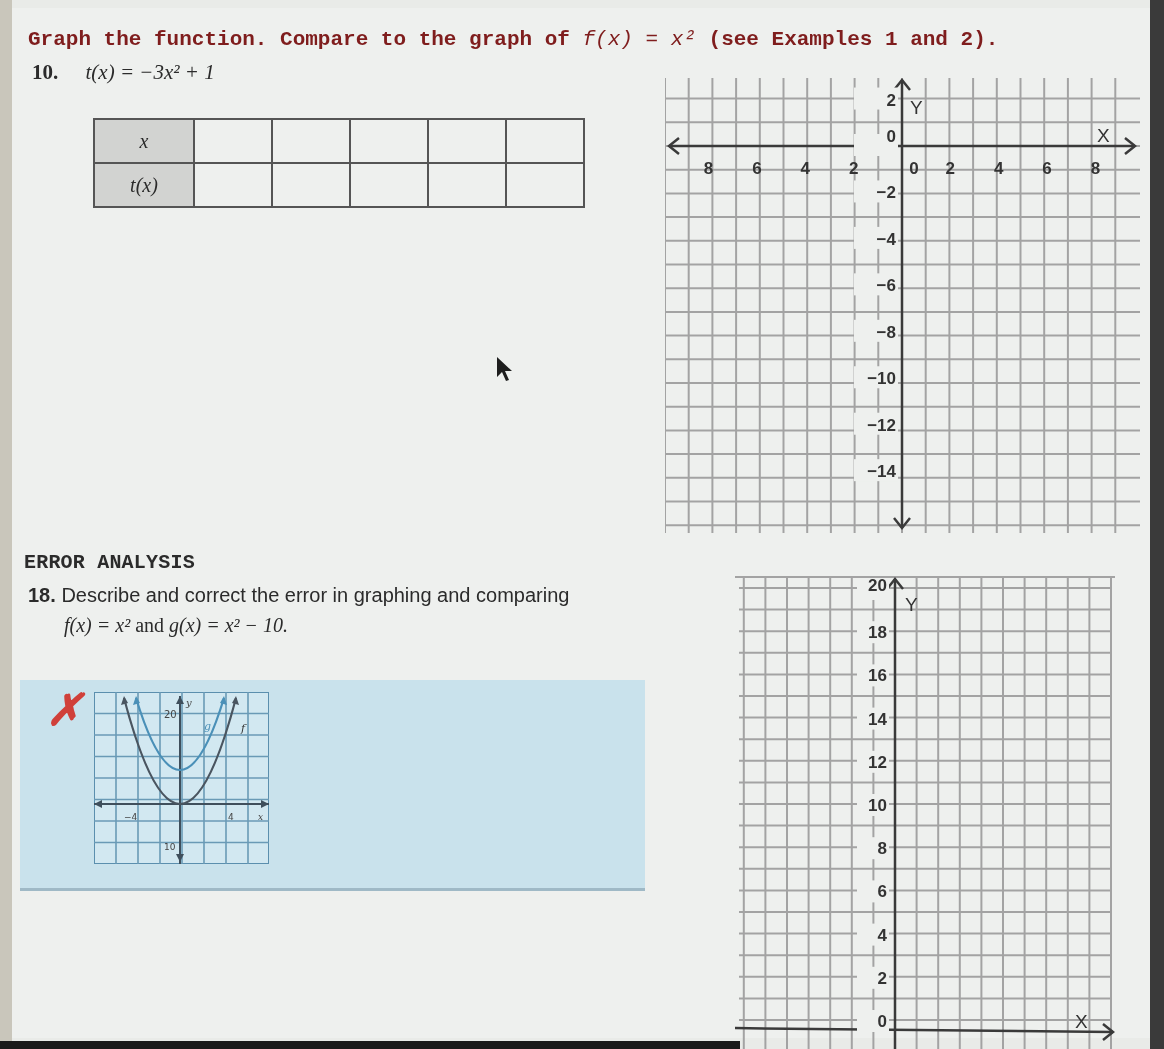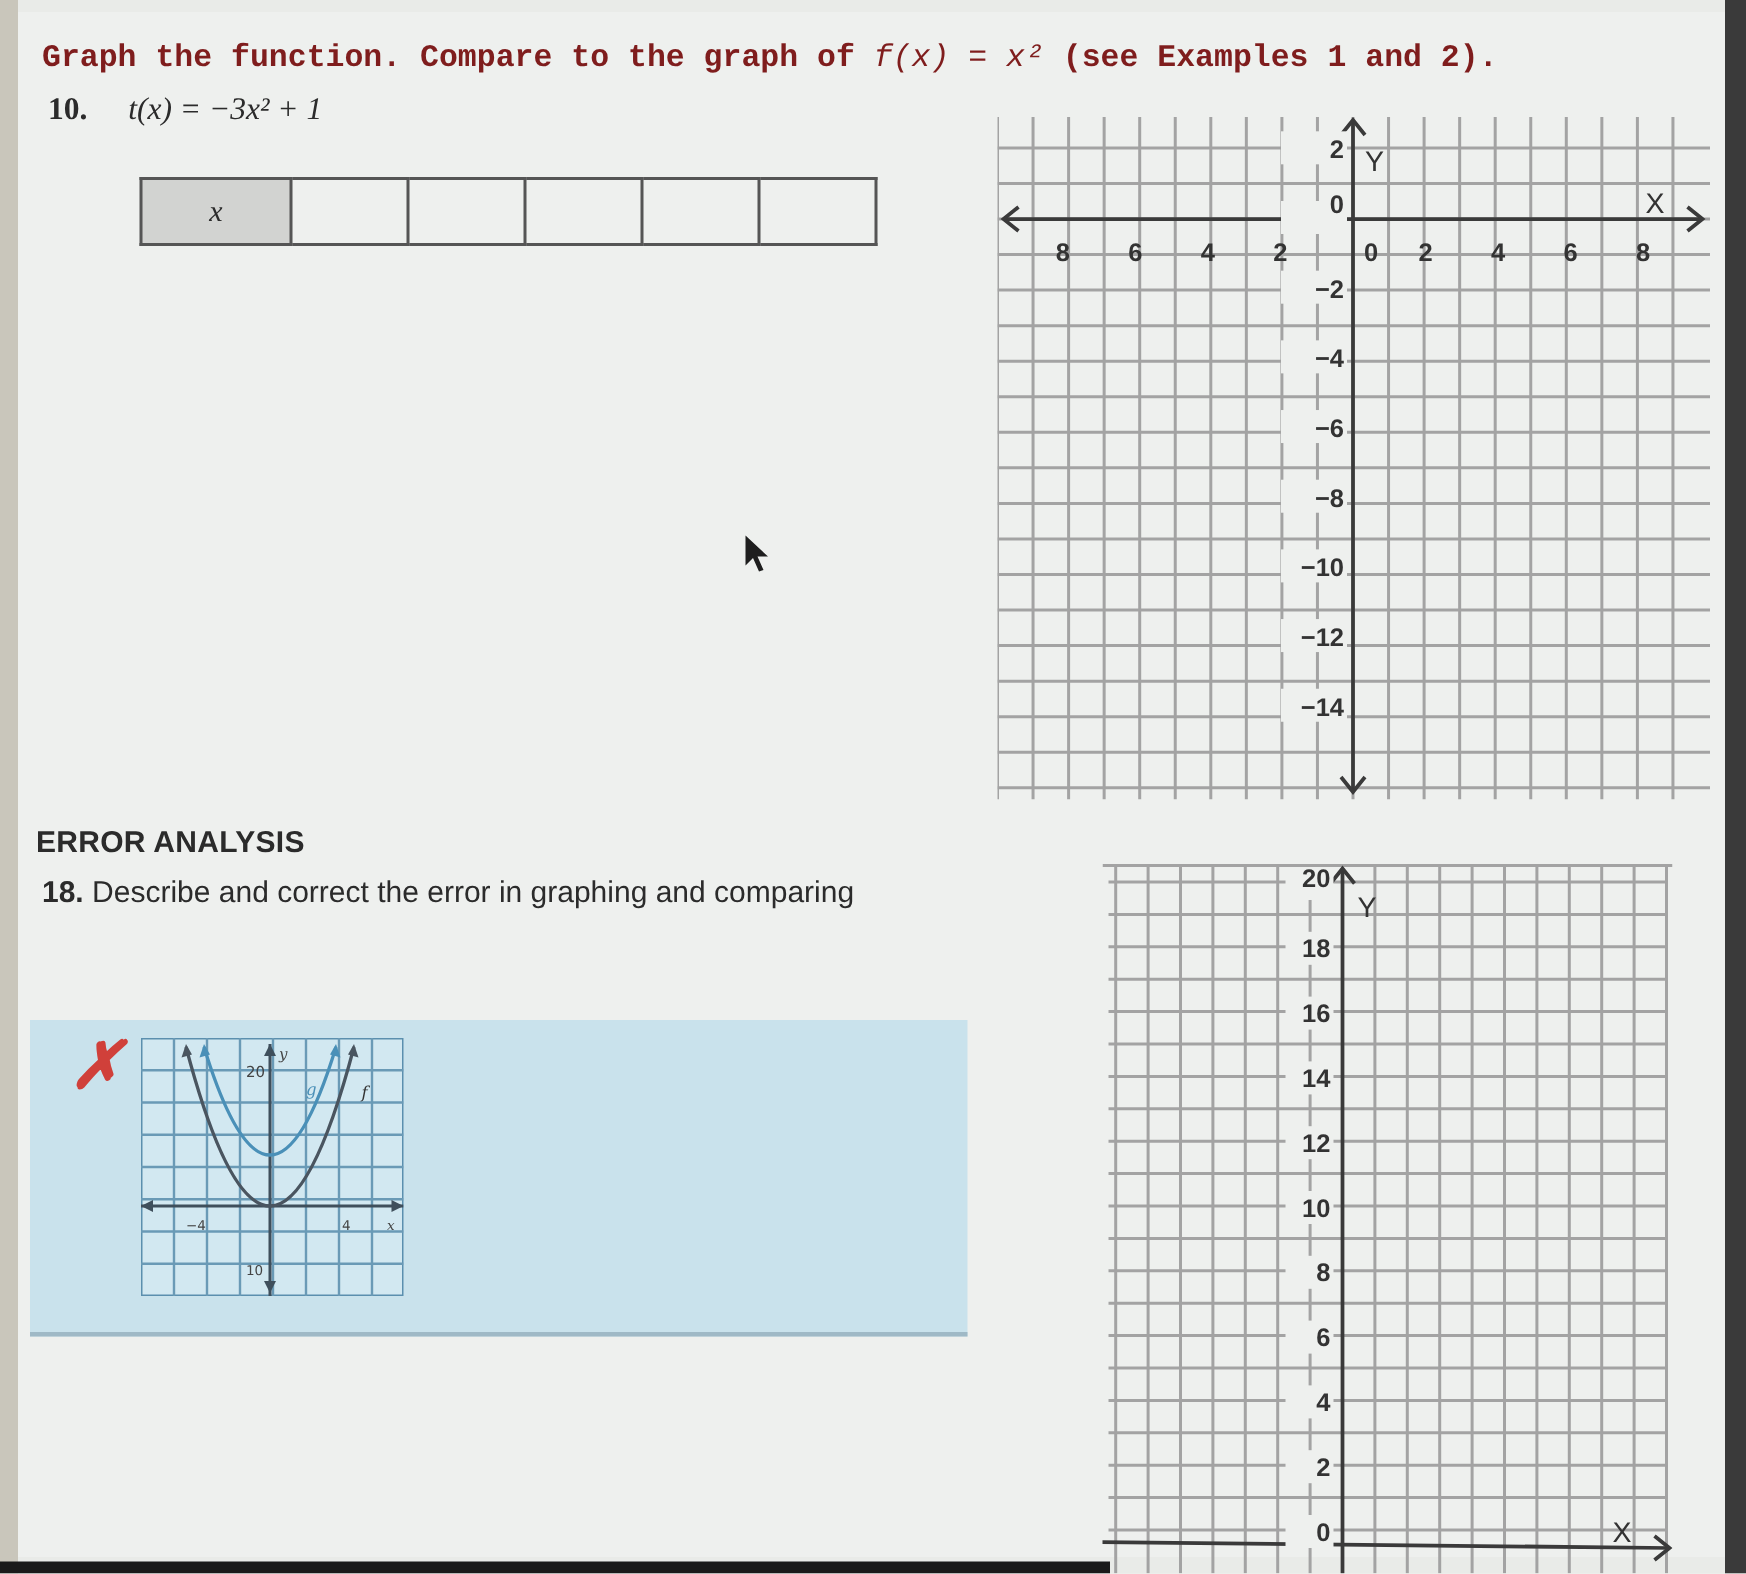--- a/index.html
+++ b/index.html
@@ -29,21 +29,21 @@
       font-size: 20px;
     }
     table.values td {
       border: 2px solid #555; width: 74px; height: 40px; text-align: center;
       font-style: italic;
     }
     table.values td.head { background: #d2d3d1; width: 96px; }
     .graph { position: absolute; }
     .err-title {
       position: absolute; left: 24px; top: 551px; font-size: 20px; font-weight: bold;
-      font-family: Liberation Sans, sans-serif; letter-spacing: 0.2px;
+      font-family: Liberation Mono, monospace; letter-spacing: 0.2px;
     }
     .problem-18 {
       position: absolute; left: 28px; top: 580px; font-size: 20px; line-height: 30px;
       font-family: "Liberation Sans", sans-serif;
     }
     .problem-18 .num { font-weight: bold; }
     .problem-18 .line2 { padding-left: 36px; font-family: "Liberation Serif", serif; }
     .problem-18 .math { font-style: italic; }
     .error-box {
       position: absolute; left: 20px; top: 680px; width: 625px; height: 208px;
@@ -74,20 +74,28 @@
 
 <div class="problem-10">
   <span class="num">10.</span>
   <span class="math">t(x) = −3x² + 1</span>
 </div>
 
 <table class="values">
   <tbody>
       <tr>
     <td class="head">x</td>
+    <td></td>
+    <td></td>
+    <td></td>
+    <td></td>
+    <td></td>
+  </tr>
+  <tr>
+    <td class="head">t(x)</td>
     <td></td>
     <td></td>
     <td></td>
     <td></td>
     <td></td>
   </tr>
 </tbody>
   </table>
 
 <svg class="graph" style="left:665px; top:78px;" width="475" height="455" viewBox="0 0 475 455">
@@ -169,20 +177,25 @@
       <text x="231" y="399.164" font-size="17" font-weight="bold" fill="#333" text-anchor="end" font-family="Liberation Sans, sans-serif">−14</text>
       <text x="245" y="36" font-size="19" fill="#333" font-family="Liberation Sans, sans-serif">Y</text>
       <text x="432" y="64" font-size="19" fill="#333" font-family="Liberation Sans, sans-serif">X</text>
     </g>
 </svg>
 
 <div class="err-title">ERROR ANALYSIS</div>
 
 <div class="problem-18">
   <div><span class="num">18.</span> <span>Describe and correct the error in graphing and comparing</span></div>
+  <div class="line2">
+    <span class="math">f(x) = x²</span>
+    <span>and</span>
+    <span class="math">g(x) = x² − 10.</span>
+  </div>
 </div>
 
 <div class="error-box">
   <div class="red-x">✗</div>
   <svg style="position:absolute; left:74px; top:12px;" width="175" height="172" viewBox="0 0 175 172">
     <rect x="0" y="0" width="175" height="172" fill="#d2e8f1" stroke="#5b8fae" stroke-width="2"></rect>
     <g stroke="#6a9ab6" stroke-width="1.6" id="exgrid">
         <line x1="22" y1="0" x2="22" y2="172"></line>
         <line x1="44" y1="0" x2="44" y2="172"></line>
         <line x1="66" y1="0" x2="66" y2="172"></line>

